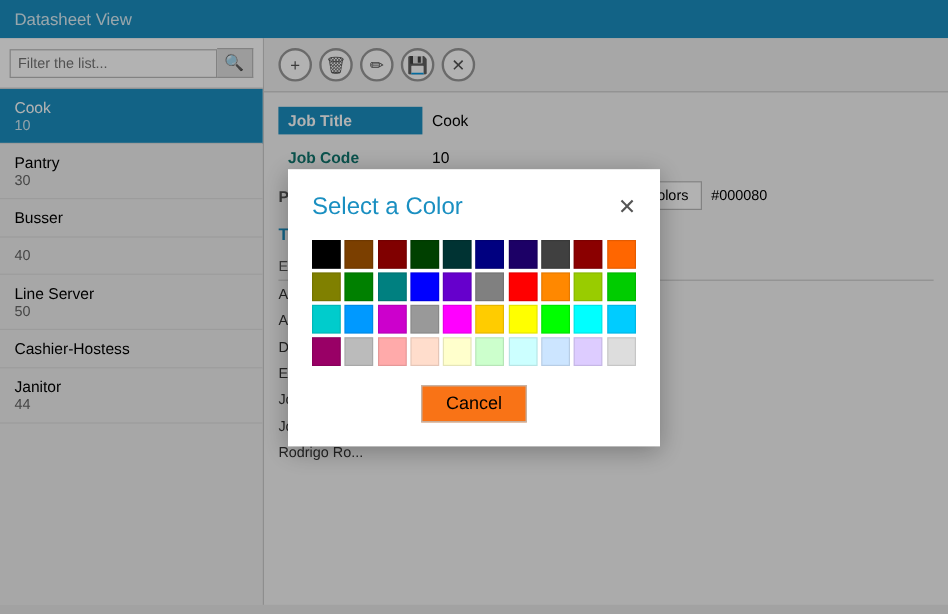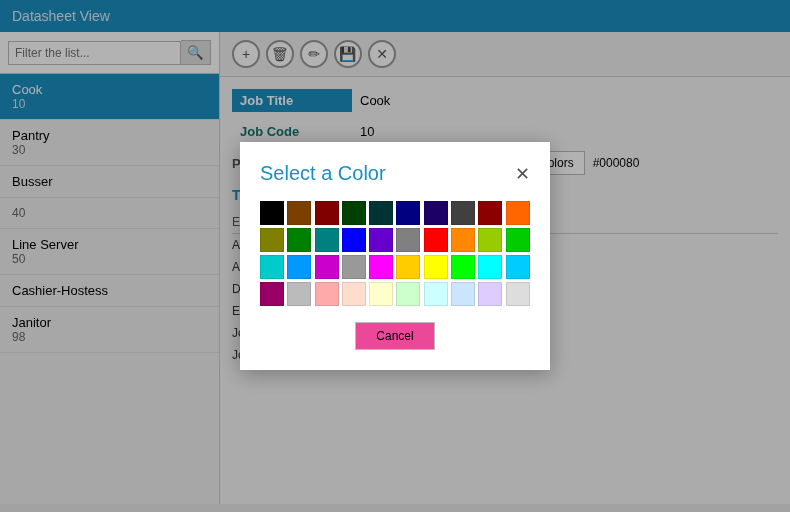--- a/index.html
+++ b/index.html
@@ -50,21 +50,21 @@
 
     
     .modal-overlay { position: fixed; top: 0; left: 0; width: 790px; height: 512px; background: rgba(0,0,0,0.3); display: flex; align-items: center; justify-content: center; z-index: 100; }
     .modal { background: white; width: 310px; padding: 20px; box-shadow: 0 4px 20px rgba(0,0,0,0.3); }
     .modal-header { display: flex; justify-content: space-between; margin-bottom: 16px; }
     .modal-title { font-size: 20px; color: #1a8fc1; font-weight: 400; }
     .modal-close { font-size: 18px; cursor: pointer; color: #555; background: none; border: none; }
     .color-grid { display: grid; grid-template-columns: repeat(10, 1fr); gap: 3px; margin-bottom: 16px; }
     .color-swatch { width: 24px; height: 24px; cursor: pointer; border: 1px solid rgba(0,0,0,0.1); }
     .modal-footer { display: flex; justify-content: center; }
-    .cancel-btn { border: 1px solid #bbb; background: #ec4899; padding: 6px 20px; font-size: 12px; cursor: pointer; }
+    .cancel-btn { border: 1px solid #bbb; background: #f97316; padding: 6px 20px; font-size: 15px; cursor: pointer; }
 
     .position-color-section { display: flex; align-items: center; gap: 8px; margin-bottom: 8px; }
   </style>
 </head>
 <body>
 
 <div class="header">
   <span class="header-subtitle">Datasheet View</span>
 </div>
 
@@ -92,21 +92,21 @@
         </div>
         <div class="list-item">
           <div class="list-item-name">Line Server</div>
           <div class="list-item-code">50</div>
         </div>
         <div class="list-item">
           <div class="list-item-name">Cashier-Hostess</div>
         </div>
         <div class="list-item">
           <div class="list-item-name">Janitor</div>
-          <div class="list-item-code">98</div>
+          <div class="list-item-code">44</div>
         </div>
       </div>
   </div>
 
   <div class="right-panel">
     <div class="toolbar">
       <button class="toolbar-btn">+</button>
       <button class="toolbar-btn">🗑</button>
       <button class="toolbar-btn">✏</button>
       <button class="toolbar-btn">💾</button>
@@ -146,20 +146,23 @@
             <span class="td">Douglas C...</span>
           </div>
           <div class="table-row">
             <span class="td">Eugene Za...</span>
           </div>
           <div class="table-row">
             <span class="td">John Viesc...</span>
           </div>
           <div class="table-row">
             <span class="td">Joseph Ma...</span>
+          </div>
+          <div class="table-row">
+            <span class="td">Rodrigo Ro...</span>
           </div>
         </div>
     </div>
   </div>
 </div>
 
 <div class="modal-overlay">
   <div class="modal">
     <div class="modal-header">
       <span class="modal-title">Select a Color</span>

